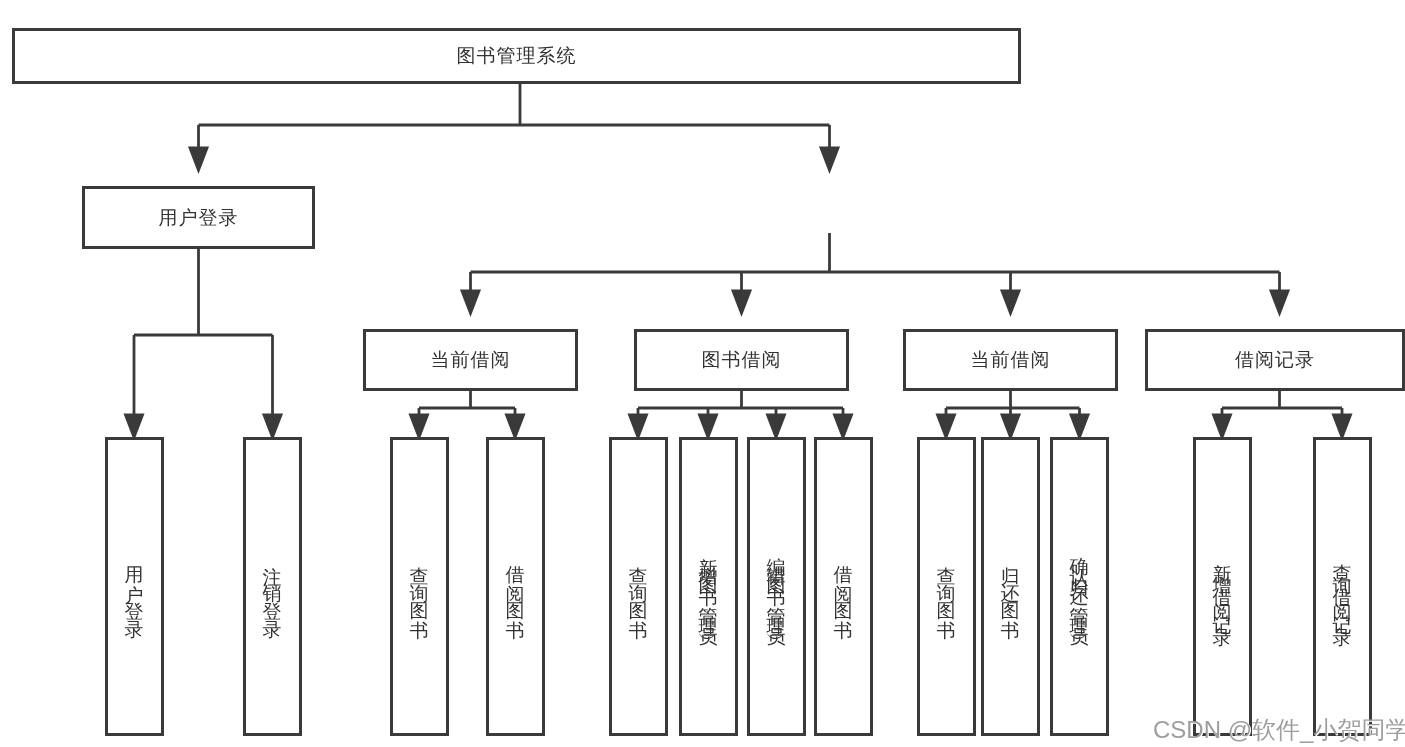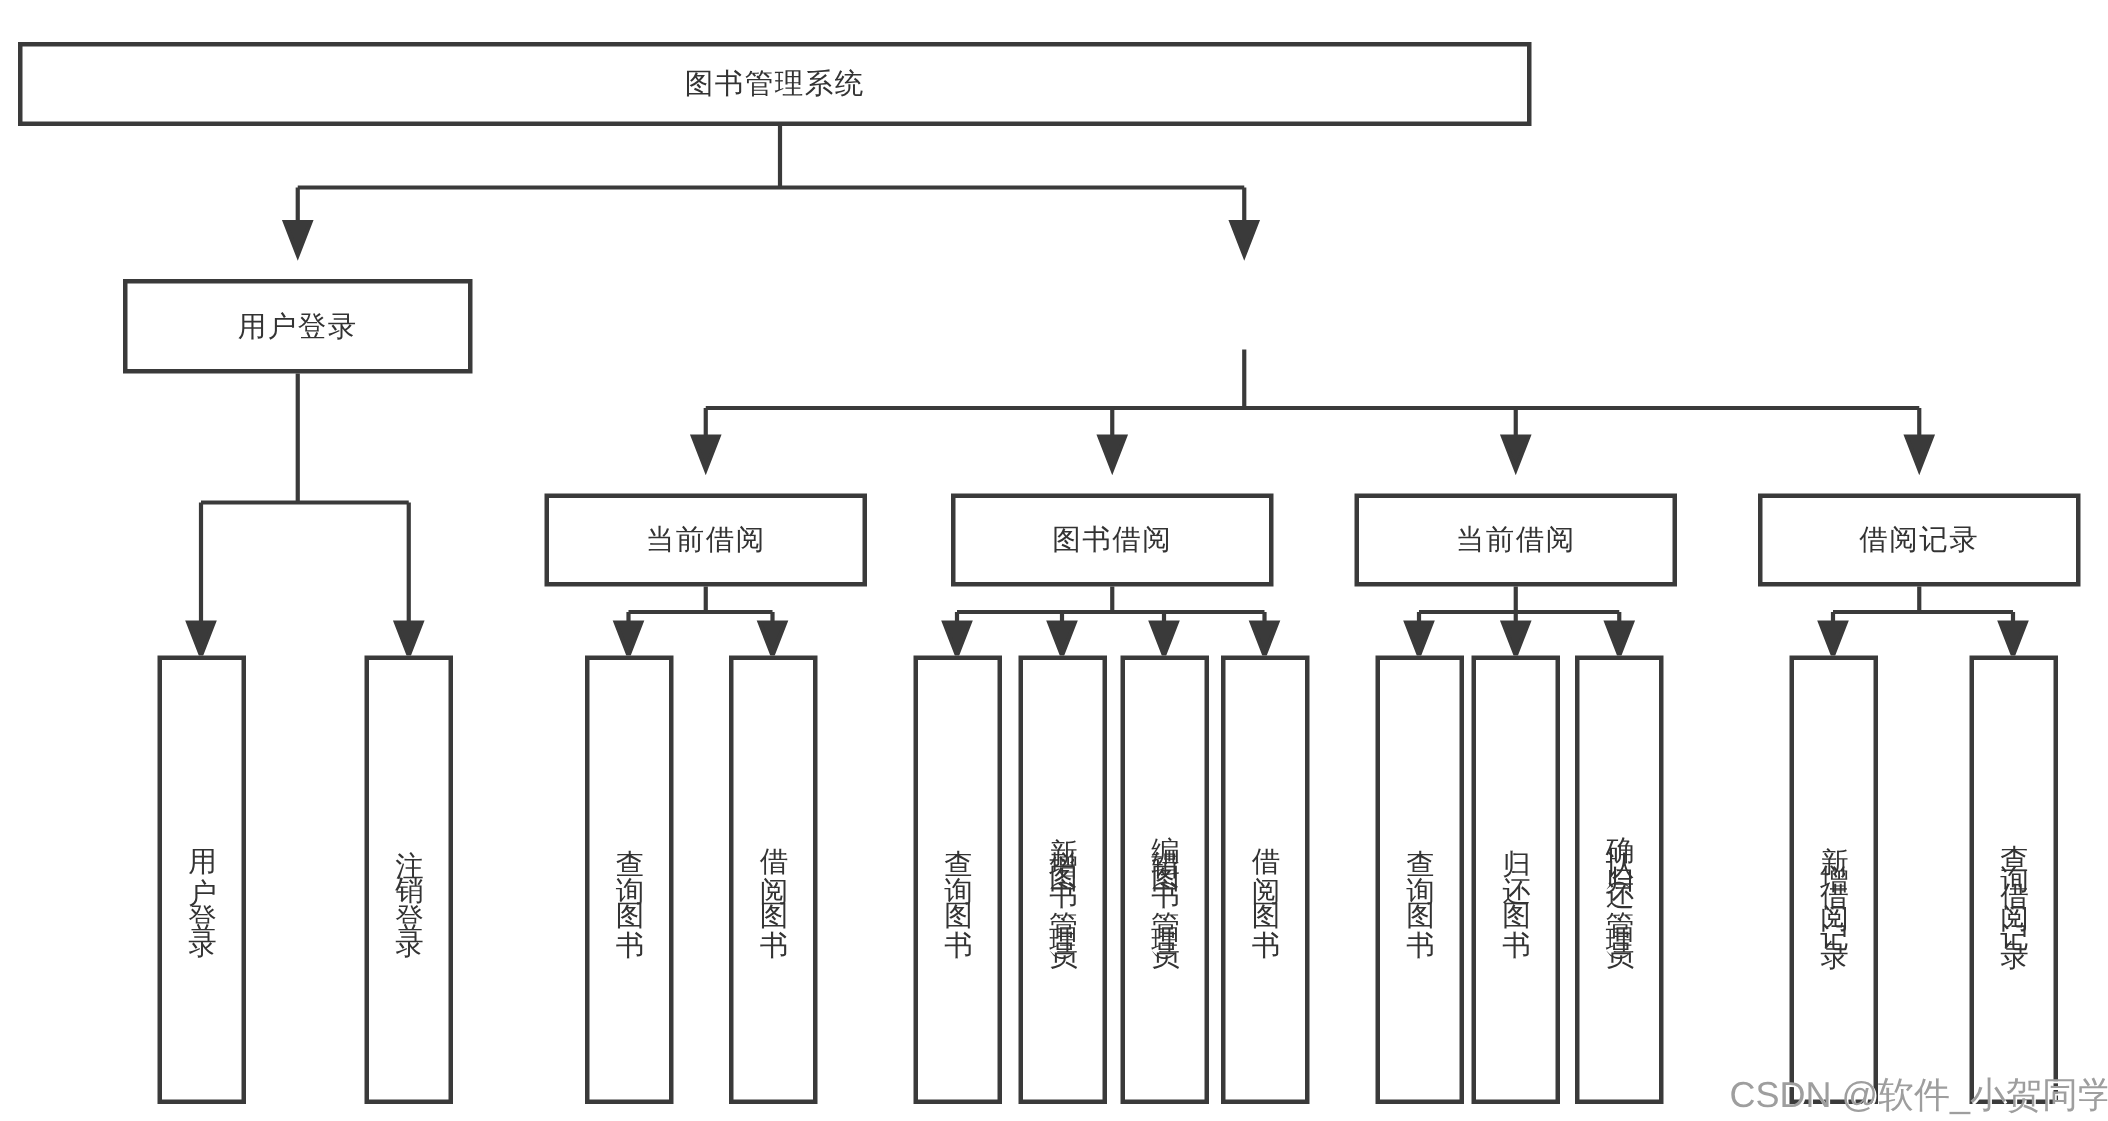--- a/index.html
+++ b/index.html
@@ -133,21 +133,21 @@
 
   <div class="box h" style="left:363px;top:313px;width:215px;height:62px">
     <span>当前借阅</span>
   </div>
   <div class="box h" style="left:903px;top:313px;width:215px;height:62px">
     <span>当前借阅</span>
   </div>
   <div class="box h" style="left:634px;top:313px;width:215px;height:62px">
     <span>图书借阅</span>
   </div>
-  <div class="box h" style="left:1172px;top:313px;width:215px;height:62px">
+  <div class="box h" style="left:1145px;top:313px;width:260px;height:62px">
     <span>借阅记录</span>
   </div>
 
   <div class="box v sp-wide" style="left:105px;top:437px;width:59px;height:299px">
     <span>用户登录</span>
   </div>
   <div class="box v sp-wide" style="left:243px;top:437px;width:59px;height:299px">
     <span>注销登录</span>
   </div>
 

